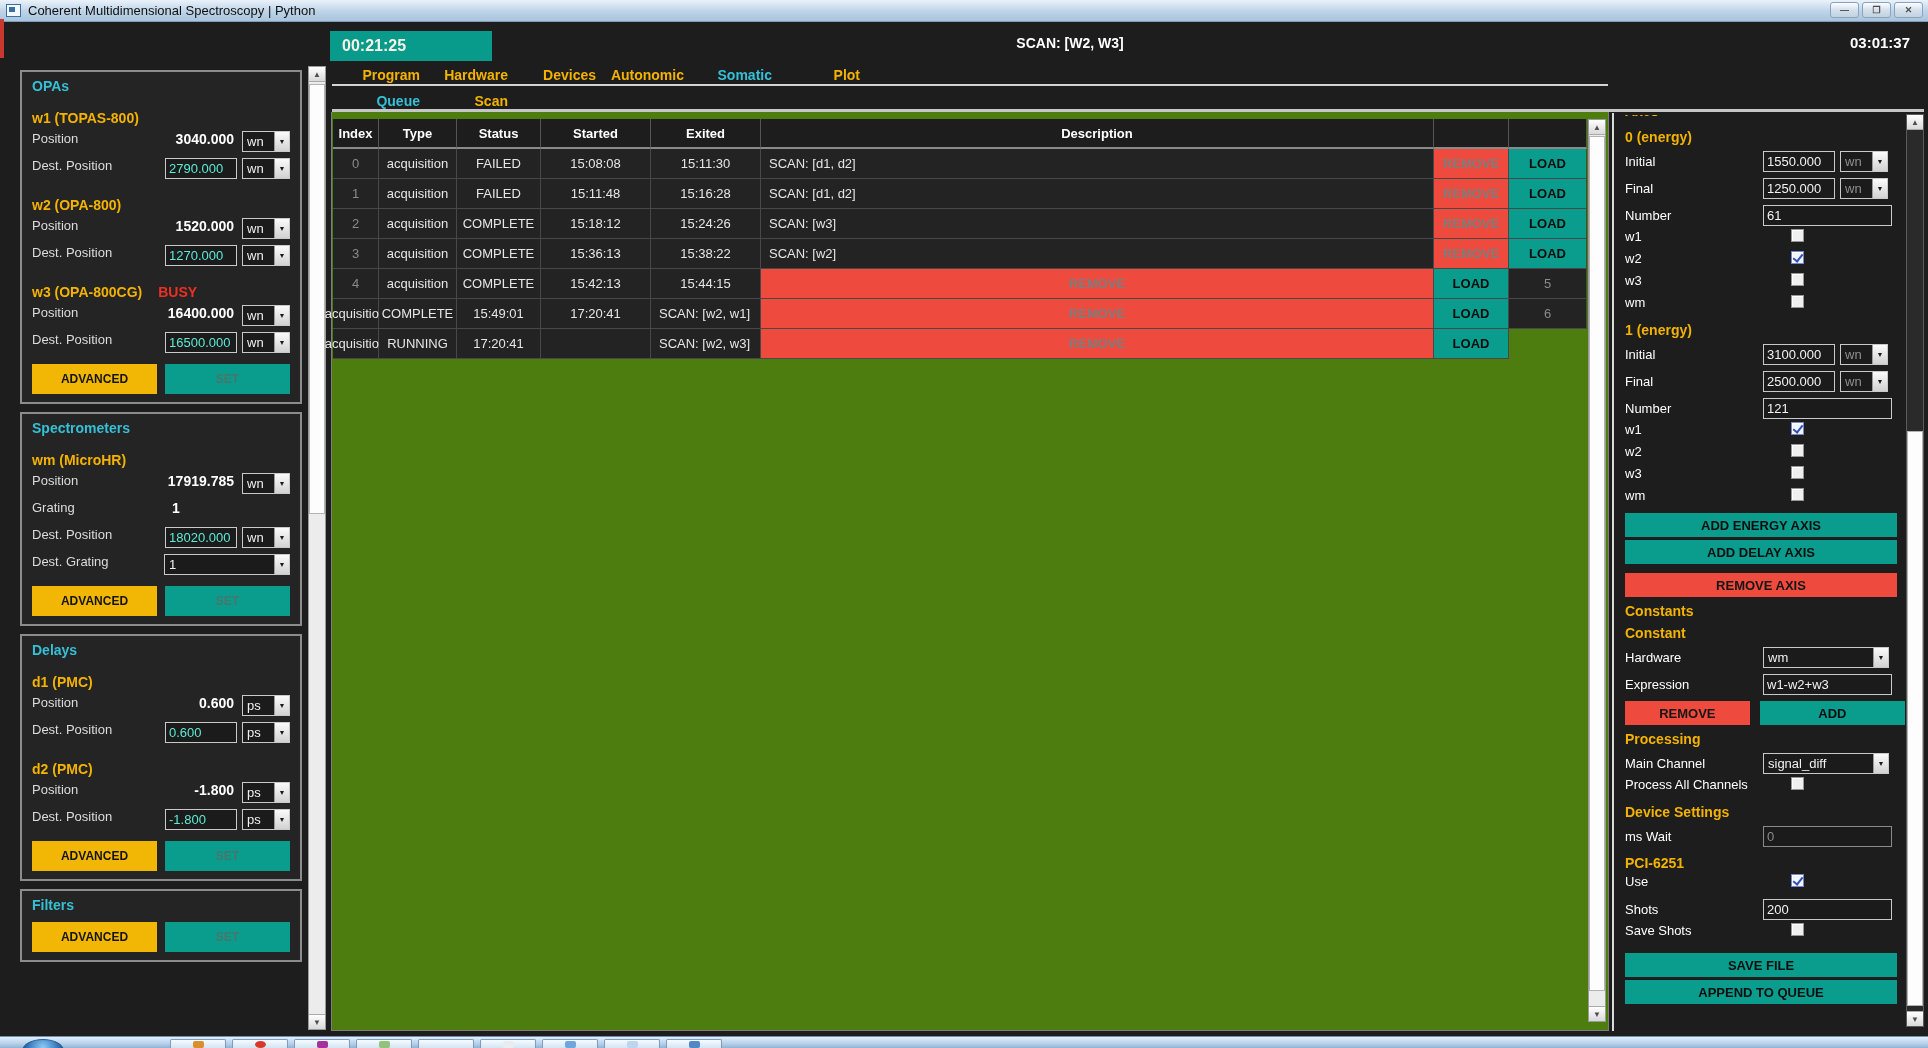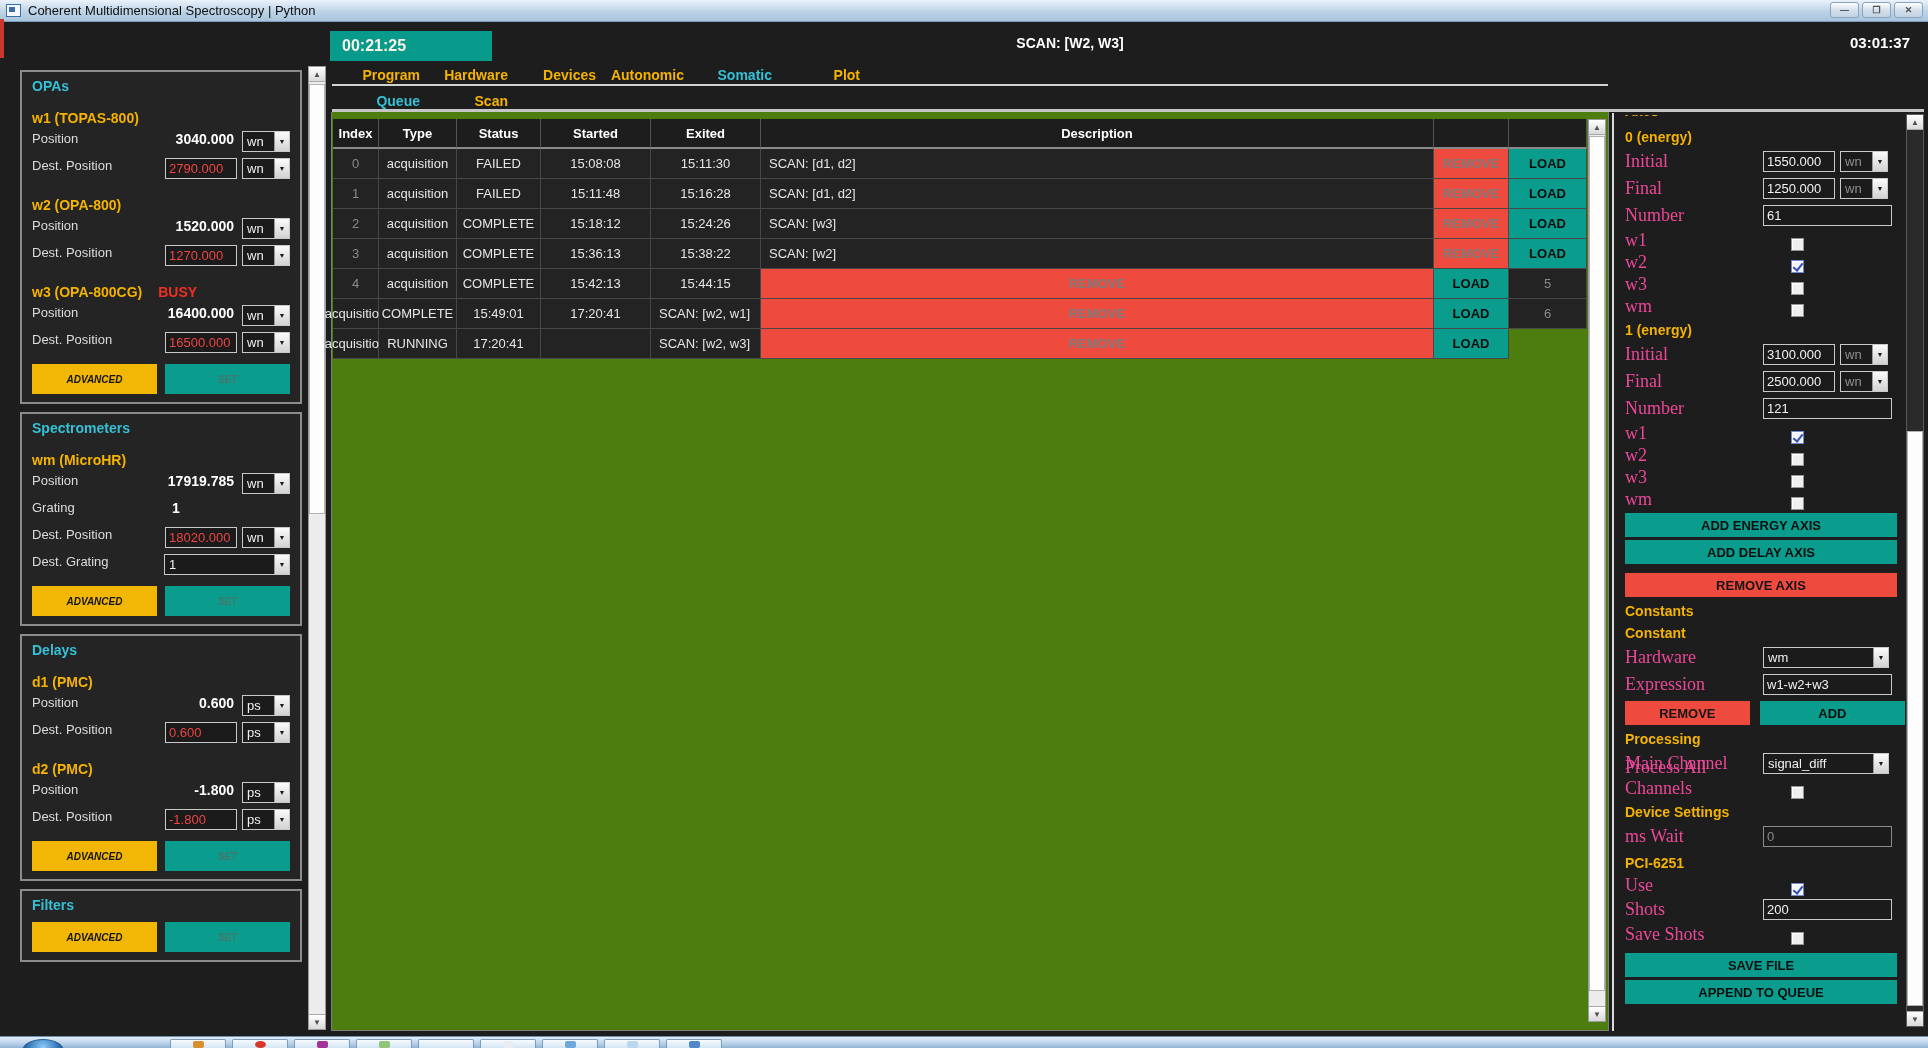--- a/index.html
+++ b/index.html
@@ -32,32 +32,32 @@
   .sidebar { position:absolute; left:14px; top:66px; width:294px; height:964px; }
   .panel { background:#242424; border:2px solid #8c8c8c; margin:4px 6px 8px 6px; padding:3px 10px 8px 10px; }
   .panel-title { color:#35c0d6; font-weight:bold; font-size:14px; height:23px; line-height:23px; }
   .dev-heading { color:#f5b301; font-weight:bold; font-size:14px; height:25px; line-height:25px;margin-top:8px; }
   .dev-status { color:#ee3023; margin-left:16px; }
   .srow { display:flex; align-items:flex-start; height:27px; }
   .srow .lbl { flex:1; color:#dcdcdc; font-size:13px; }
   .valdisp { width:72px; text-align:right; color:#fff; font-weight:bold; font-size:14px; padding-right:3px;
     white-space:nowrap; overflow:hidden; }
   .valplain { flex:0 0 120px; color:#fff; font-weight:bold; font-size:14px; padding-left:2px; }
-  input.tin { width:72px; height:21px; background:#1b1b1b; border:1px solid #c9c9c9; color:#ef4444;
+  input.tin { width:72px; height:21px; background:#1b1b1b; border:1px solid #c9c9c9; color:#5eead4;
     font-size:13px; padding:0 3px; font-family:"Liberation Sans", sans-serif; }
   .combo { width:48px; height:21px; margin-left:5px; border:1px solid #c9c9c9; background:#1b1b1b;
     display:flex; align-items:stretch; }
   .combo .cval { flex:1; padding-left:4px; font-size:13px; color:#f0f0f0; line-height:19px;
     white-space:nowrap; overflow:hidden; }
   .combo .carr { width:15px; background:linear-gradient(#fbfbfb,#d2d2d2); border-left:1px solid #9a9a9a;
     color:#1a1a1a; font-size:7px; display:flex; align-items:center; justify-content:center; }
   .combo.wide { width:126px; margin-left:0; }
   .combo.dim .cval { color:#8f8f8f; }
   .panel-btns { display:flex; gap:8px; margin-top:5px; height:30px; }
-  .btn { display:flex; align-items:center; justify-content:center; font-weight:bold; font-size:10px;font-style:italic; }
+  .btn { display:flex; align-items:center; justify-content:center; font-weight:bold; font-size:12px; }
   .btn.adv { flex:1; background:#f2b705; color:#141414; }
   .btn.set { flex:1; background:#0a9d8d; color:#47766d; }
 
   
   .tabs { position:absolute; display:flex; }
   #tabs1 { left:332px; top:66px; }
   #tabs2 { left:332px; top:92px; }
   .tab { width:88px; text-align:right; font-weight:bold; font-size:14px; color:#f5b301; height:18px; line-height:18px; }
   .tab.active { color:#35c0d6; }
   .hline1 { position:absolute; left:332px; top:84px; width:1276px; height:2px; background:#d2d2d2; }
@@ -92,22 +92,22 @@
   #sb-right { left:1906px; top:114px; height:913px; background:#2a2a2a; border:1px solid #5a5a5a; }
 
   .divider { position:absolute; left:1612px; top:113px; width:2px; height:918px; background:#dadada; }
 
   
   .rpanel { position:absolute; left:1617px; top:113px; width:288px; height:918px; padding-left:8px; overflow:hidden; }
   .clip { height:9px; overflow:hidden; margin-top:2px; }
   .clip span { display:block; line-height:20px; margin-top:-14px; color:#f5b301; font-weight:bold; font-size:14px; }
   .rp-h { color:#f5b301; font-weight:bold; font-size:14px; height:22px; line-height:22px; margin-top:2px; }
   .prow { display:flex; align-items:center; height:27px; }
-  .prow .lbl, .crow .lbl { width:138px; color:#ec4899; font-size:18px;font-family:Liberation Serif, serif; }
-  .crow { display:flex; align-items:flex-end; height:22px;gap:28px; }
+  .prow .lbl, .crow .lbl { width:138px; color:#ffffff; font-size:13px; }
+  .crow { display:flex; align-items:flex-start; height:22px;gap:28px; }
   input.rin { width:72px; height:21px; background:#1b1b1b; border:1px solid #c9c9c9; color:#f2f2f2;
     font-size:13px; padding:0 3px; font-family:"Liberation Sans", sans-serif; }
   input.rin.wfull { width:129px; }
   input.rin.disabled { color:#8a8a8a; border-color:#8a8a8a; }
   .cb { position:relative; width:13px; height:13px; background:#efefef; border:1px solid #969696;
     box-shadow:inset 1px 1px 0 #ffffff; }
   .cb.checked { background:#f2f5ff; border-color:#7287cc; }
   .cb.checked::after { content:""; position:absolute; left:3px; top:0px; width:4px; height:8px;
     border-style:solid; border-color:#3550b5; border-width:0 2px 2px 0; transform:rotate(38deg); }
   .bbtn { width:272px; height:24px; margin:3px 0; display:flex; align-items:center; justify-content:center;

